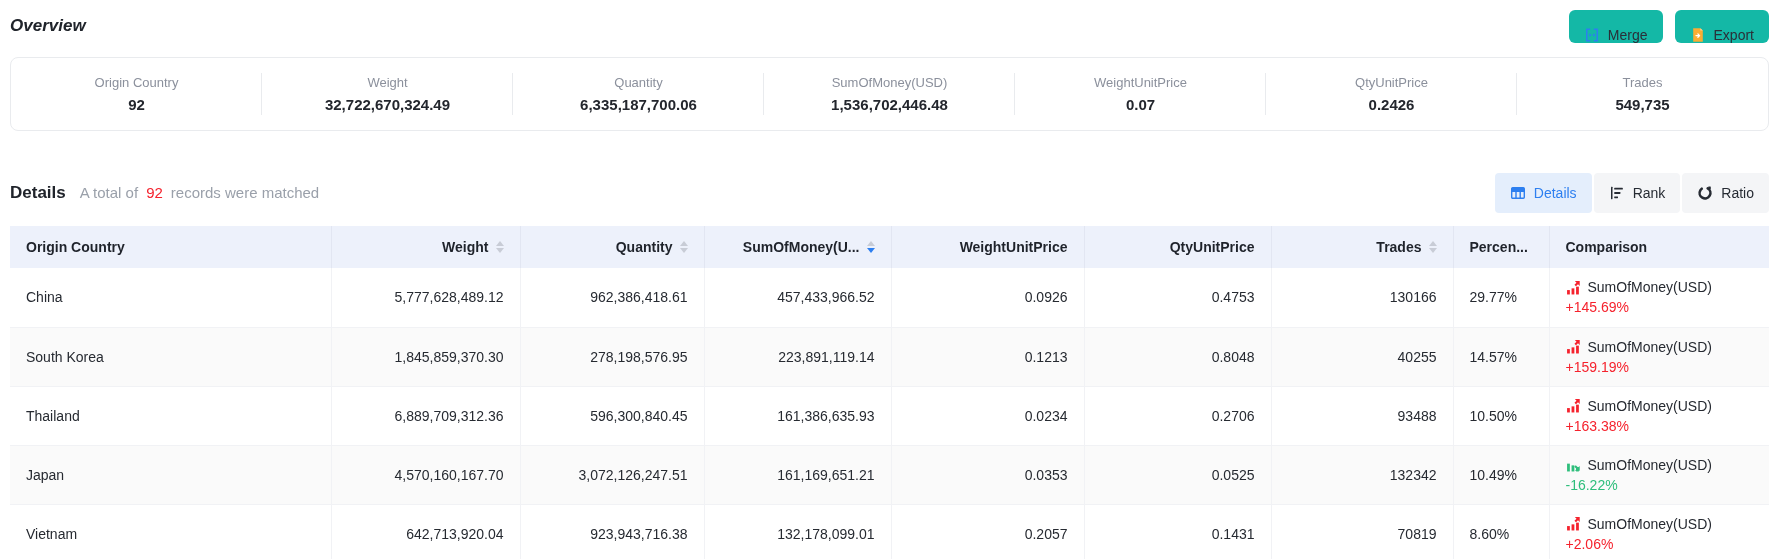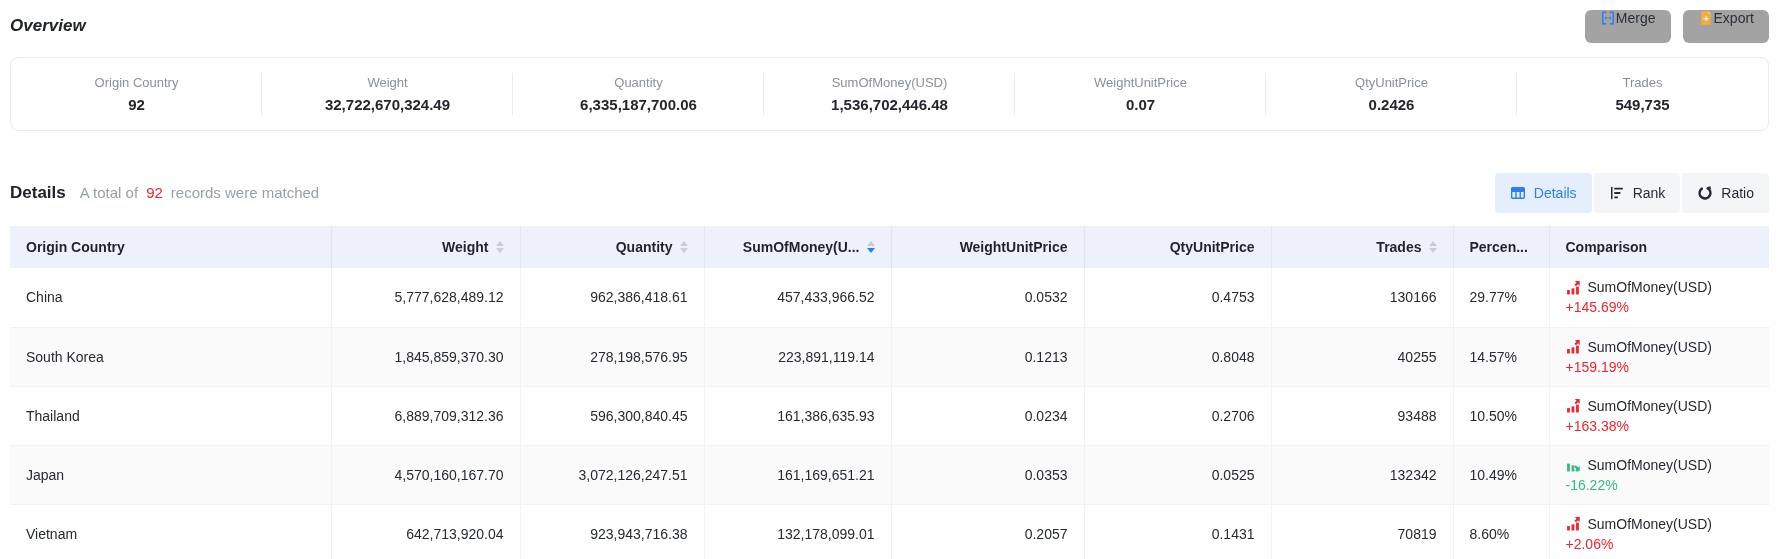--- a/index.html
+++ b/index.html
@@ -9,22 +9,22 @@
     font-family:"Liberation Sans","DejaVu Sans",sans-serif;
     color:#262a31;
   }
   .page { padding:0 10px; }
 
   
   .topbar { display:flex; justify-content:space-between; align-items:center; margin-top:8px; height:36px; }
   .page-title { font-size:17px; font-weight:700; color:#20242b;font-style:italic; }
   .btn-group { display:flex; gap:12px; }
   .btn {
-    display:inline-flex; align-items:flex-start; height:33px; padding:0 15px;
-    background:#a3a3a3; border:none; border-radius:6px; font-size:14px; color:#2a2f38;
+    display:inline-flex; align-items:flex-end; gap:8px; height:33px; padding:0 15px;
+    background:#14b8a6; border:none; border-radius:6px; font-size:14px; color:#2a2f38;
     font-family:inherit; cursor:pointer;
   }
 
   
   .card { margin-top:13px; height:74px; border:1px solid #e9ebee; border-radius:8px; display:flex; }
   .stat { flex:1; display:flex; flex-direction:column; align-items:center; justify-content:center; gap:6px; position:relative; }
   .stat:not(:last-child)::after { content:""; position:absolute; right:0; top:15px; bottom:15px; width:1px; background:#e9ebee; }
   .stat-label { font-size:13px; color:#8b909c; }
   .stat-value { font-size:15px; font-weight:700; color:#23262d; }
 
@@ -263,21 +263,21 @@
               </div>
             </th>
           </tr>
       </thead>
       <tbody>
           <tr>
             <td class="al-left">China</td>
             <td class="al-right">5,777,628,489.12</td>
             <td class="al-right">962,386,418.61</td>
             <td class="al-right">457,433,966.52</td>
-            <td class="al-right">0.0532</td>
+            <td class="al-right">0.0926</td>
             <td class="al-right">0.4753</td>
             <td class="al-right">130166</td>
             <td class="al-left">29.77%</td>
             <td class="al-left comp">
               <div class="comp-top">
                 <span class="comp-ic up">
                   <svg viewBox="0 0 14 14" width="15" height="15" fill="currentColor">
                     <rect x="1" y="9.4" width="2.6" height="4.1"></rect>
                     <rect x="5.2" y="7.8" width="2.6" height="5.7"></rect>
                     <rect x="9.4" y="6.2" width="2.6" height="7.3"></rect>

